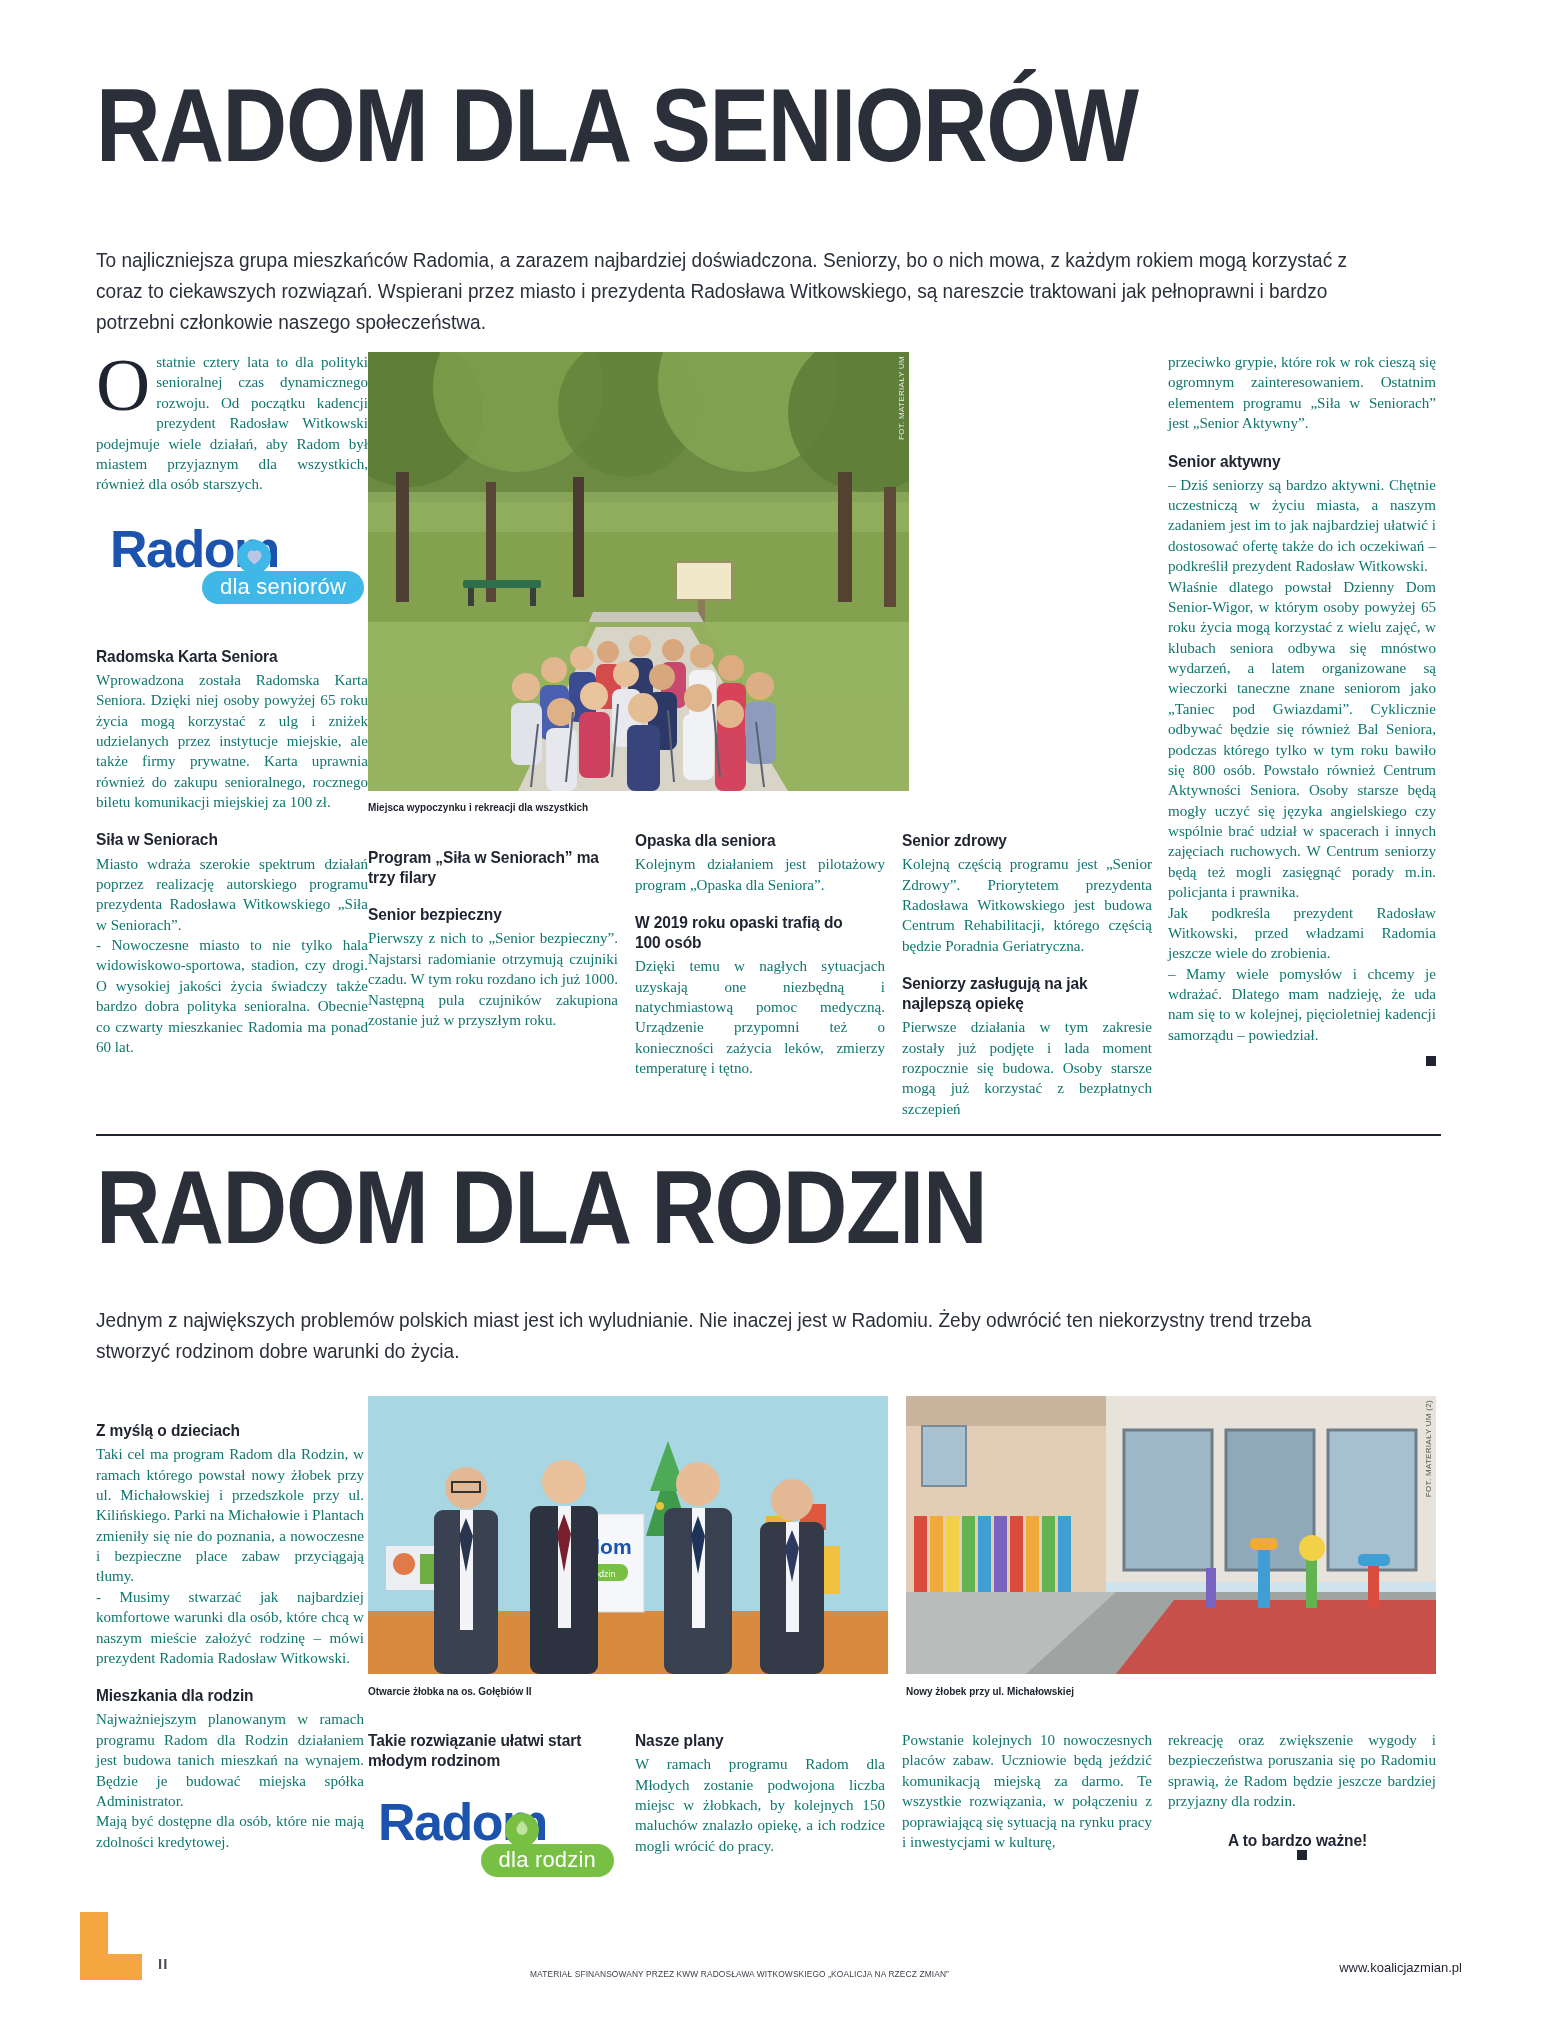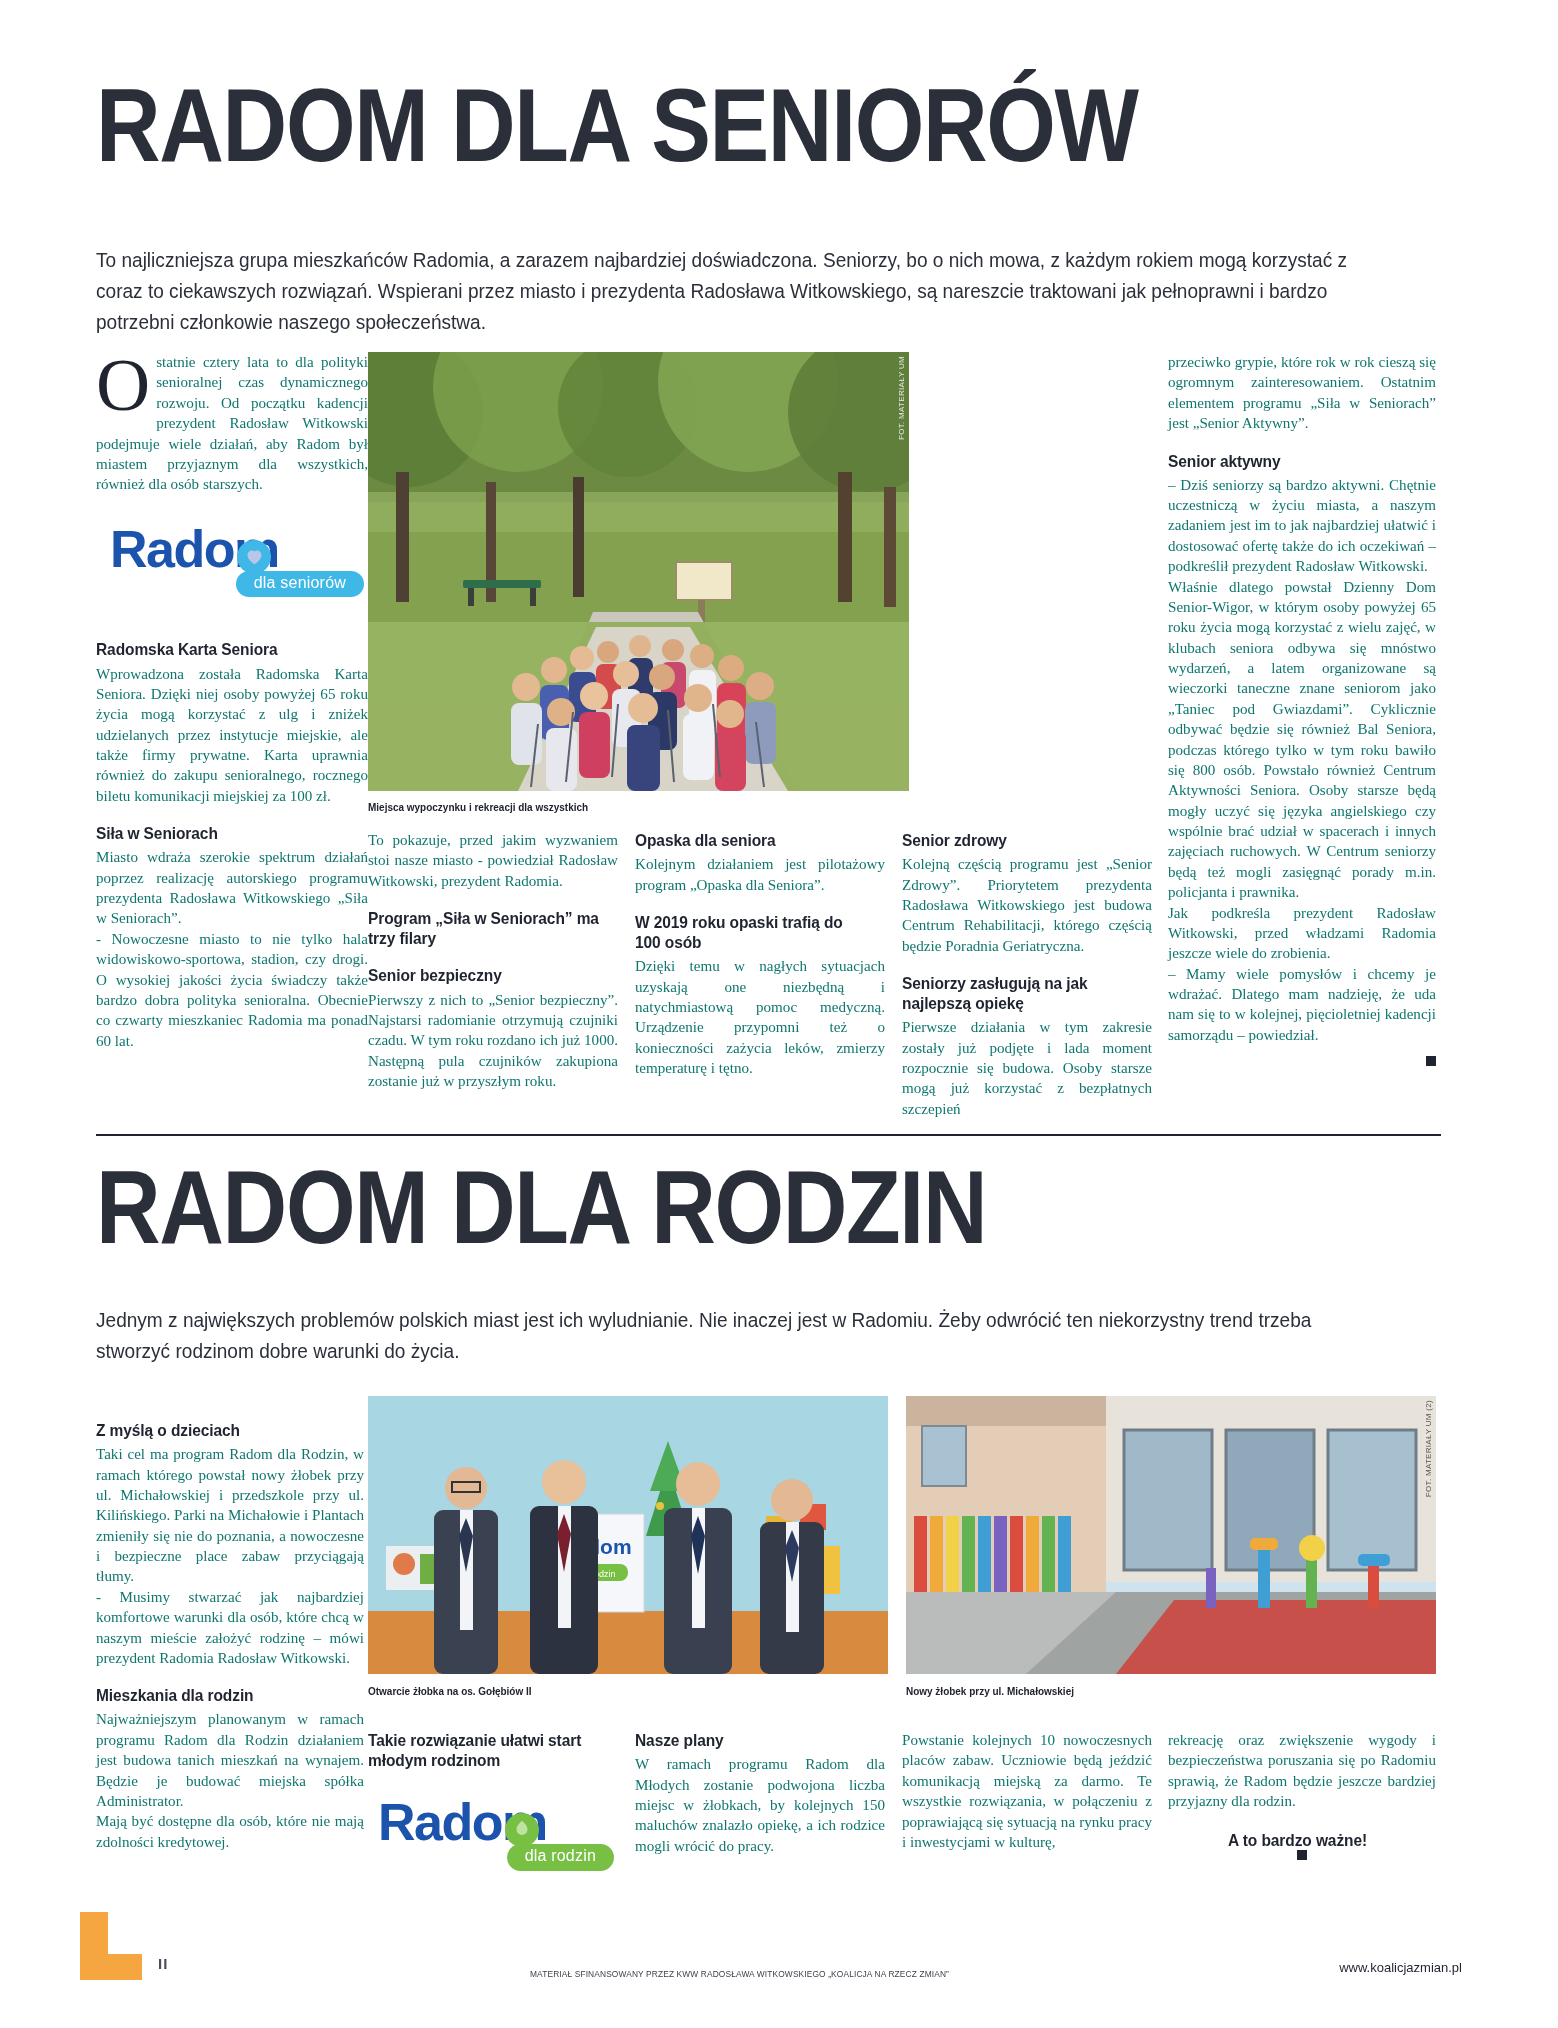--- a/index.html
+++ b/index.html
@@ -106,21 +106,21 @@
     position: relative;
     display: inline-block;
   }
   .logo-heart {
     position: absolute;
     border-radius: 50%;
   }
   .logo-badge {
     font-family: "Liberation Sans", sans-serif;
     font-weight: 400;
-    font-size: 16px;
+    font-size: 22px;
     color: #ffffff;
     border-radius: 999px;
     padding: 4px 18px 6px 18px;
     display: inline-block;
     line-height: 1.05;
     letter-spacing: 0.2px;
   }
 
   
   .photo { position: relative; overflow: hidden; background: #ccc; }
@@ -275,21 +275,20 @@
           <line x1="170" y1="372" x2="163" y2="435"></line>
             <line x1="388" y1="370" x2="396" y2="435"></line>
         </g>
       </g>
     </svg>
     <div class="credit" style="position:absolute; right:3px; top:4px; color:#e8e8e8;">FOT. MATERIAŁY UM</div>
   </div>
   <div class="caption" style="position:absolute; left:368px; top:796px; width:541px;">Miejsca wypoczynku i rekreacji dla wszystkich</div>
 
   <div style="position:absolute; left:368px; top:830px; width:250px;">
-    <div class="body-col">To pokazuje, przed jakim wyzwaniem stoi nasze miasto - powiedział Radosław Witkowski, prezydent Radomia.</div>
     <div class="sub-head spaced">Program „Siła w Seniorach” ma trzy filary</div>
     <div class="sub-head spaced">Senior bezpieczny</div>
     <div class="body-col">Pierwszy z nich to „Senior bezpieczny”. Najstarsi radomianie otrzymują czujniki czadu. W tym roku rozdano ich już 1000. Następną pula czujników zakupiona zostanie już w przyszłym roku.</div>
   </div>
 
   <div style="position:absolute; left:635px; top:830px; width:250px;">
     <div class="sub-head">Opaska dla seniora</div>
     <div class="body-col">Kolejnym działaniem jest pilotażowy program „Opaska dla Seniora”.</div>
     <div class="sub-head spaced">W 2019 roku opaski trafią  do 100 osób</div>
     <div class="body-col">Dzięki temu w nagłych sytuacjach uzyskają one niezbędną i natychmiastową pomoc medyczną. Urządzenie przypomni też o konieczności zażycia leków, zmierzy temperaturę i tętno.</div>

